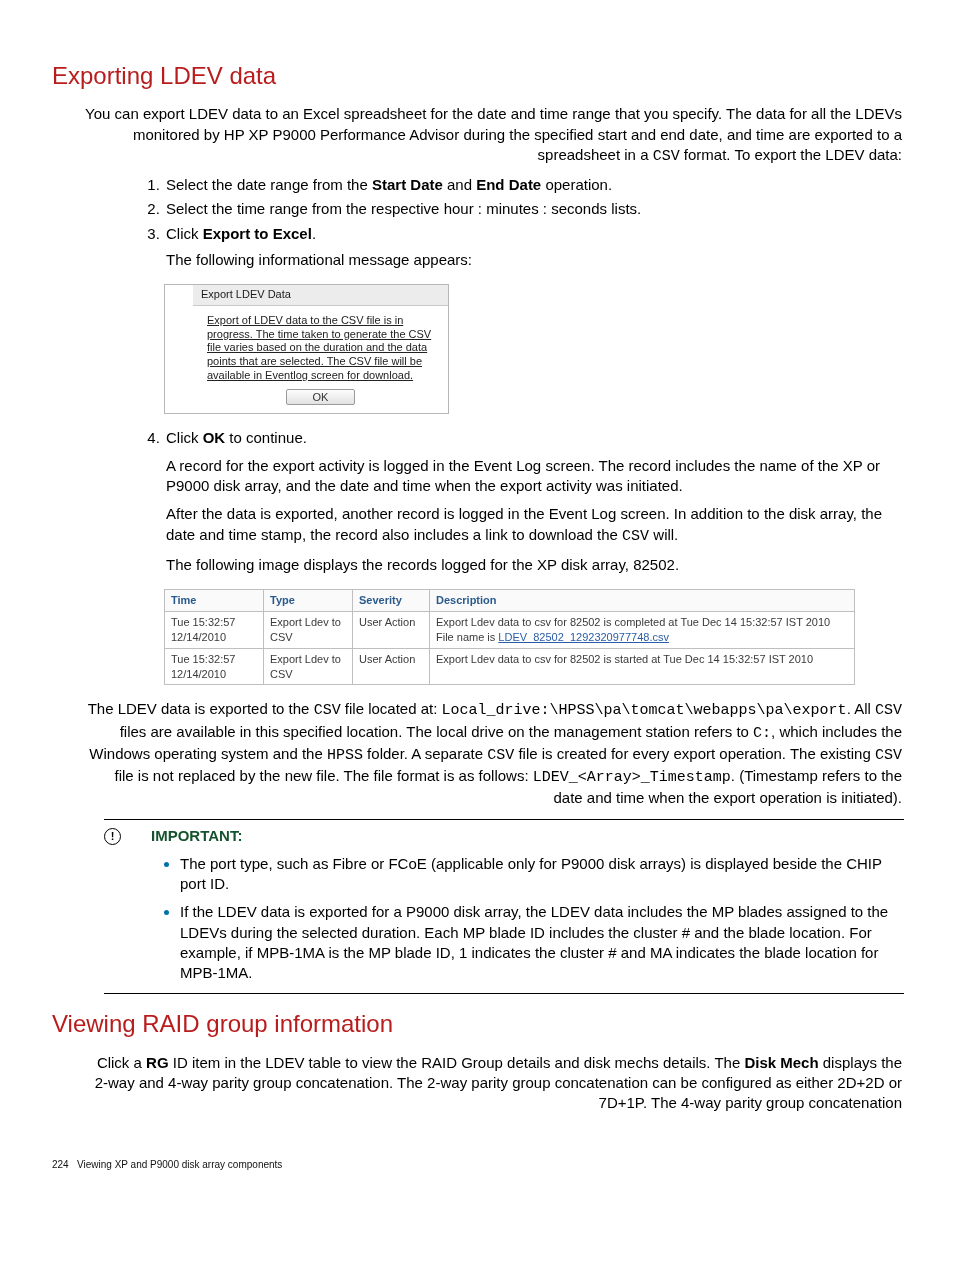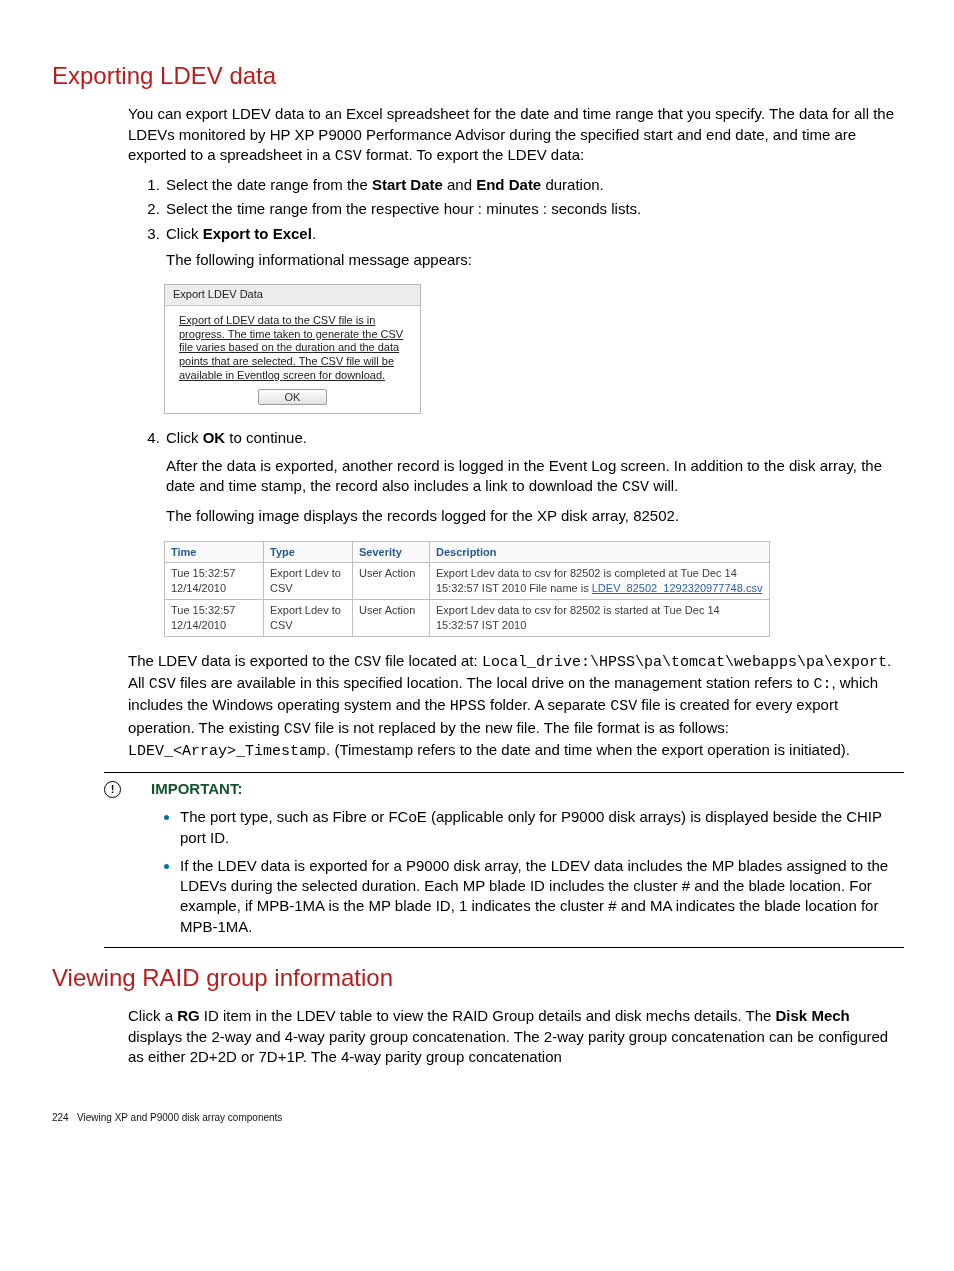--- a/index.html
+++ b/index.html
@@ -12,34 +12,35 @@
     box-sizing: border-box;
     line-height: 1.35;
     background: #fff;
   }
   h2.section {
     color: #b91c1c;
     font-weight: 400;
     font-size: 24px;
     margin: 10px 0 12px 0;
   }
-  .body-indent { margin-left: 76px; }
+  .body-indent { margin-left: 32px; text-align: right; }
   p { margin: 8px 0; }
   ol.steps { margin: 8px 0 8px 76px; padding-left: 36px; }
   ol.steps > li { padding-left: 2px; margin-bottom: 4px; }
   .code { font-family: "Courier New", monospace; }
   b { font-weight: bold; }
 
   
   .dialog {
     width: 255px;
     margin: 14px 0 14px 112px;
     border: 1px solid #b7b7b7;
     font-size: 11px;
     line-height: 1.25;
+    padding-left: 28px;
   }
   .dialog-title {
     background: #ececec;
     color: #1b1b1b;
     padding: 3px 8px;
     border-bottom: 1px solid #c9c9c9;
   }
   .dialog-body { padding: 8px 10px 6px 14px; color: #222; text-decoration: underline; }
   .dialog-btnrow { display:flex; justify-content:center; padding: 0 0 8px 0; }
   .dialog-btn {
@@ -47,21 +48,21 @@
     background: linear-gradient(#fdfdfd,#e2e2e2);
     font-size: 11px;
     padding: 1px 26px;
     border-radius: 2px;
     color:#333;
   }
 
   
   table.eventlog {
     border-collapse: collapse;
-    width: 606px;
+    width: 691px;
     margin: 14px 0 14px 112px;
     font-size: 11px;
   }
   table.eventlog th, table.eventlog td {
     border: 1px solid #bfbfbf;
     text-align: left;
     vertical-align: top;
     padding: 3px 6px;
   }
   table.eventlog th { color: #2a5a8c; font-weight: bold; background: #fafafa; }
@@ -88,40 +89,41 @@
 <body>
 
 <h2 class="section">Exporting LDEV data</h2>
 
 <p class="body-indent">
   <span>You can export LDEV data to an Excel spreadsheet for the date and time range that you specify. The data for all the LDEVs monitored by HP XP P9000 Performance Advisor during the specified start and end date, and time are exported to a spreadsheet in a </span><span class="code">CSV</span><span> format. To export the LDEV data:</span>
 </p>
 
 <ol class="steps">
   <li>
-    <span>Select the date range from the </span><b>Start Date</b><span> and </span><b>End Date</b><span> duration.</span>
+    <span>Select the date range from the </span><b>Start Date</b><span> and </span><b>End Date</b><span> operation.</span>
   </li>
   <li>Select the time range from the respective hour : minutes : seconds lists.</li>
   <li>
     <span>Click </span><b>Export to Excel</b><span>.</span>
     <p style="margin-top:6px;">The following informational message appears:</p>
   </li>
 </ol>
 
 <div class="dialog">
   <div class="dialog-title">Export LDEV Data</div>
   <div class="dialog-body">Export of LDEV data to the CSV file is in progress. The time taken to generate the CSV file varies based on the duration and the data points that are selected. The CSV file will be available in Eventlog screen for download.</div>
   <div class="dialog-btnrow">
     <button class="dialog-btn">OK</button>
   </div>
 </div>
 
 <ol class="steps" start="4">
   <li>
     <span>Click </span><b>OK</b><span> to continue.</span>
+    <p>A record for the export activity is logged in the Event Log screen. The record includes the name of the XP or P9000 disk array, and the date and time when the export activity was initiated.</p>
     <p>
       <span>After the data is exported, another record is logged in the Event Log screen. In addition to the disk array, the date and time stamp, the record also includes a link to download the </span><span class="code">CSV</span><span> will.</span>
     </p>
     <p>The following image displays the records logged for the XP disk array, 82502.</p>
   </li>
 </ol>
 
 <table class="eventlog">
   <thead>
     <tr>

